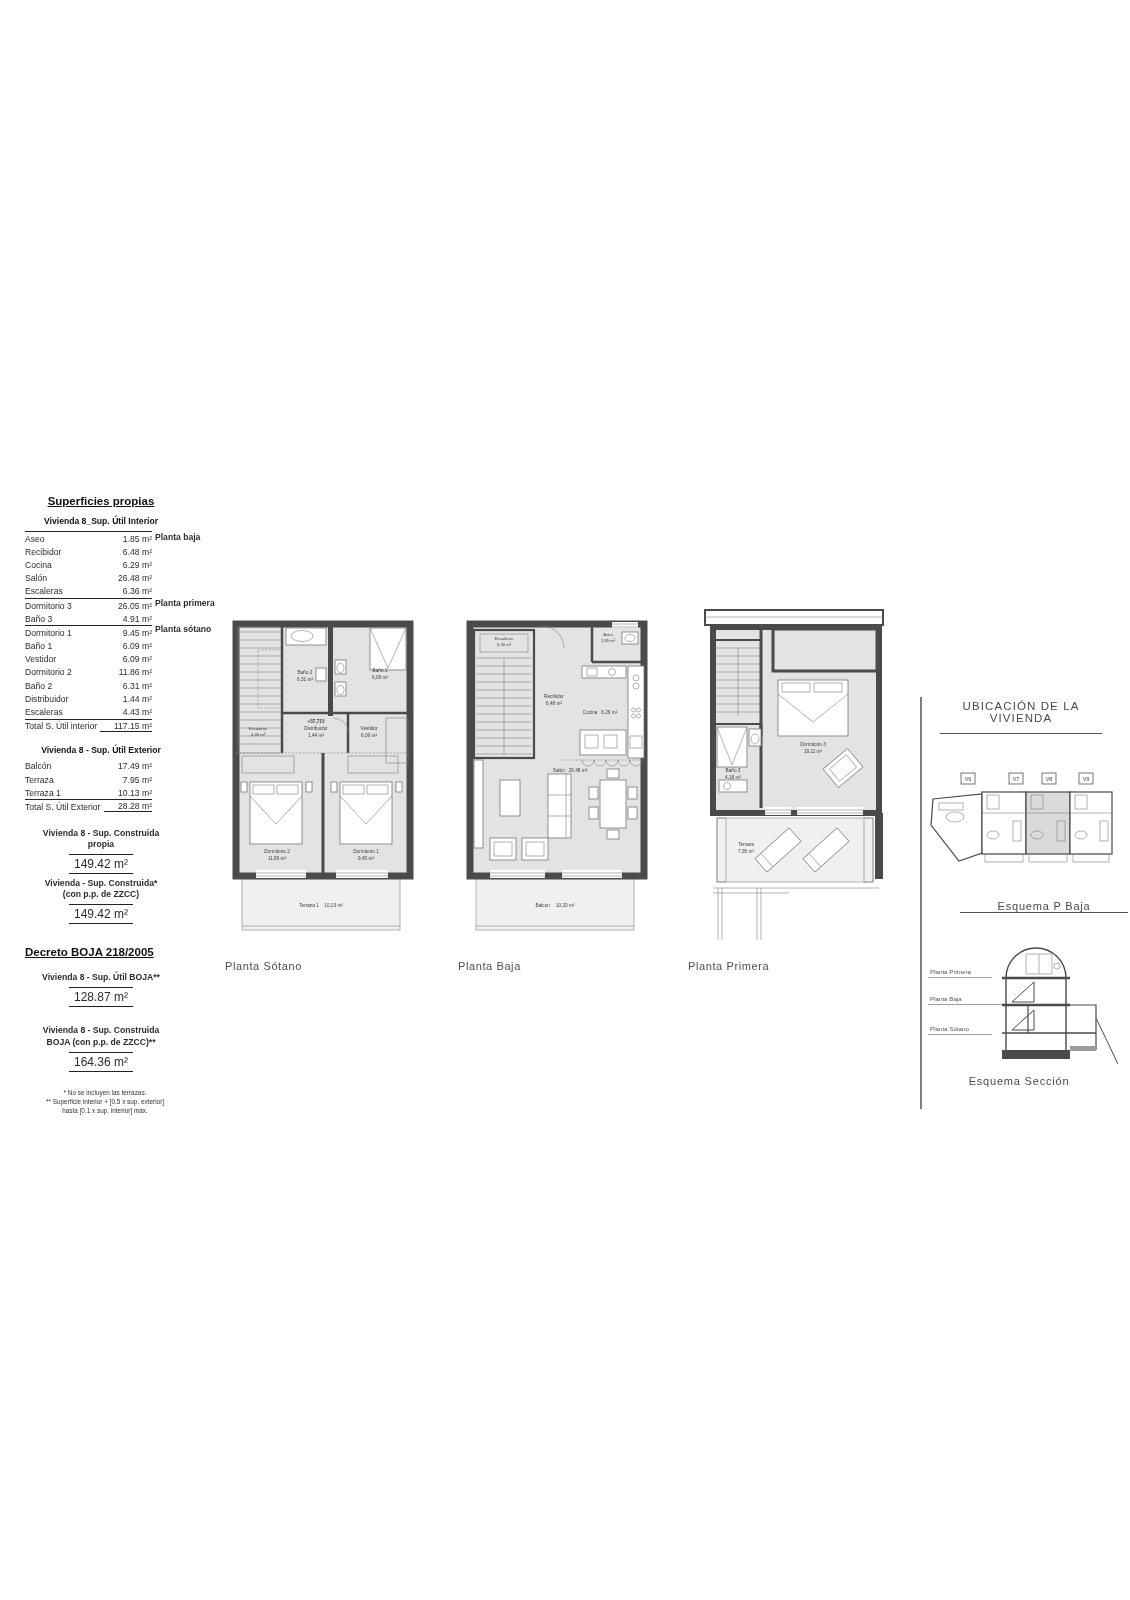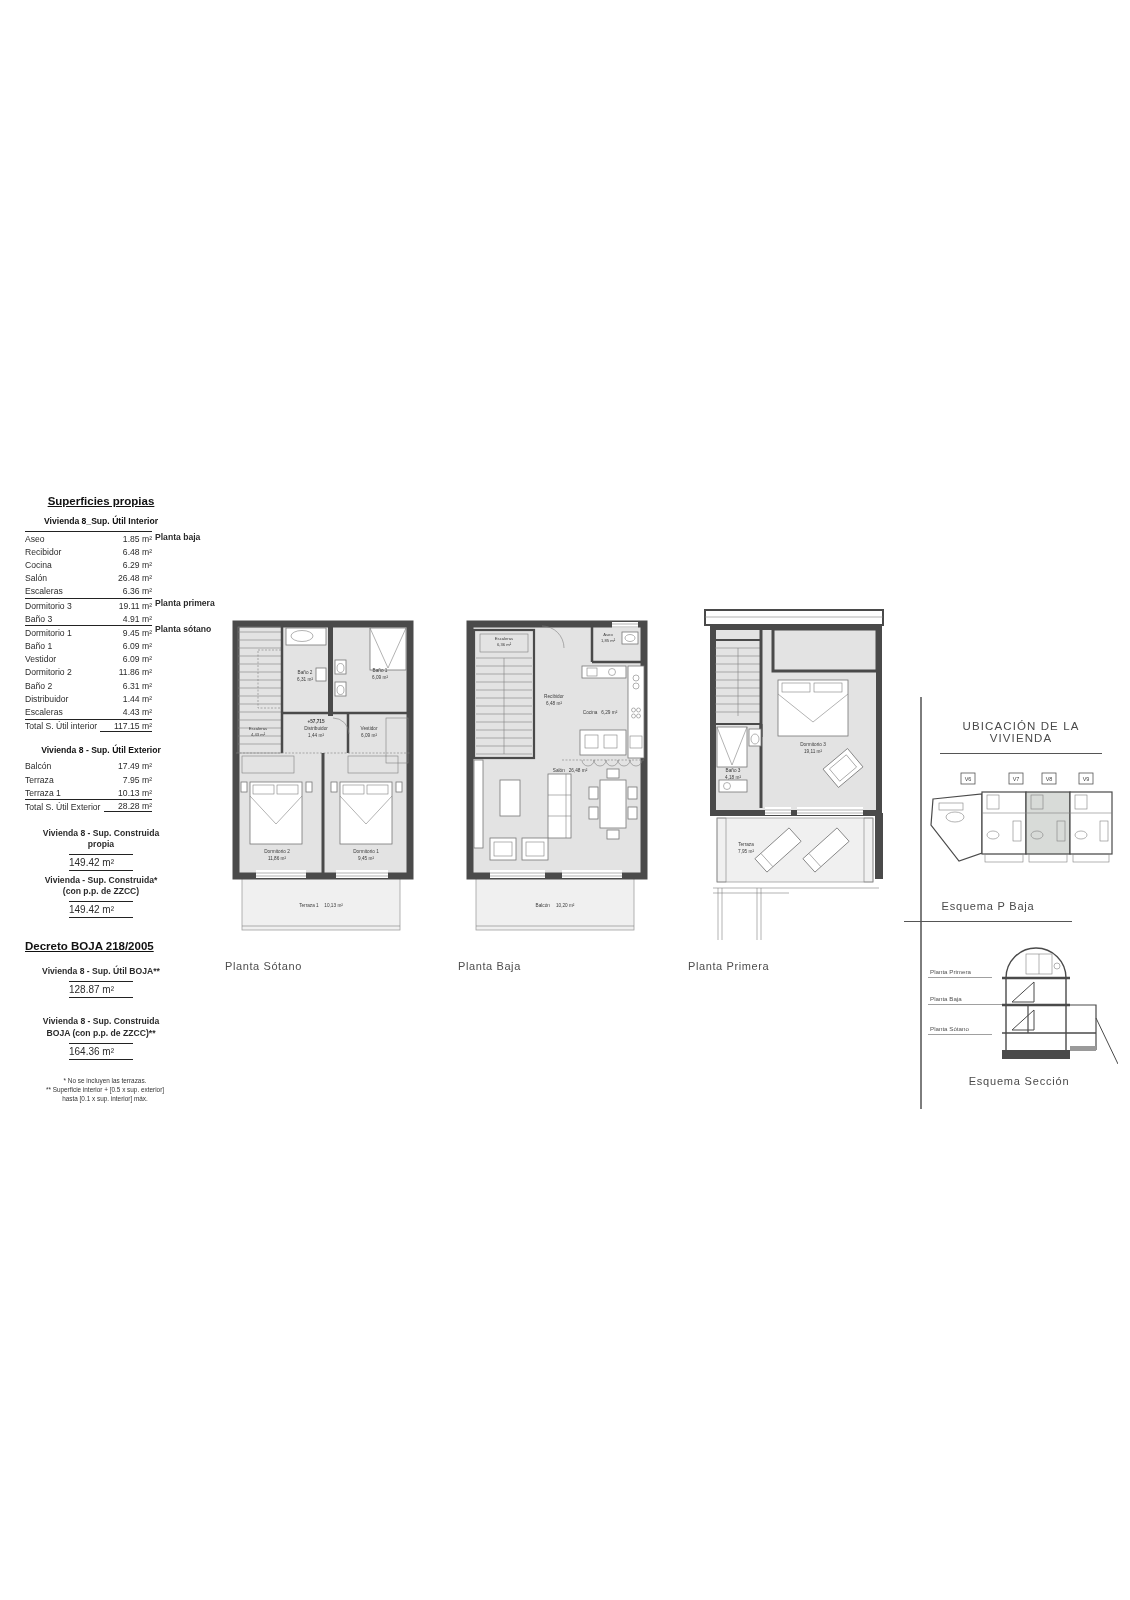--- a/index.html
+++ b/index.html
@@ -11,21 +11,21 @@
   .sp-title{font-size:11.5px;font-weight:bold;text-align:center;text-decoration:underline;margin:0 0 9px 0;width:152px;color:#111;}
   .sp-sub{font-size:8.6px;font-weight:bold;text-align:center;width:152px;margin:0 0 5px 0;color:#111;}
   .ltable{width:127px;position:relative;}
   .trow{display:flex;justify-content:space-between;align-items:center;height:13.2px;font-size:8.6px;}
   .trow .tl{white-space:nowrap;}
   .trow .tv{white-space:nowrap;}
   .bt{border-top:1.4px solid #222;}
   .totv{border-bottom:1px solid #222;padding-left:14px;text-align:center;}
   .glabel{position:absolute;left:130px;width:72px;font-size:8.6px;font-weight:bold;white-space:nowrap;}
   .blockt{font-size:8.6px;font-weight:bold;text-align:center;width:152px;line-height:1.3;margin-top:14px;}
-  .blockv{width:64px;margin:4px auto 0 auto;font-size:10px;border-top:1.2px solid #222;border-bottom:1.2px solid #222;padding:2px 0;margin-left:44px;}
+  .blockv{width:64px;margin:4px auto 0 auto;text-align:center;font-size:12px;border-top:1.2px solid #222;border-bottom:1.2px solid #222;padding:2px 0;margin-left:44px;}
   .decreto{font-size:11.5px;font-weight:bold;text-decoration:underline;text-align:left;width:152px;margin-top:22px;color:#111;}
   .fnotes{width:160px;margin-top:16px;font-size:6.4px;text-align:center;line-height:1.45;color:#333;}
 
   
   .plan-caption{position:absolute;font-size:11px;letter-spacing:.6px;color:#4e4e4e;}
   svg text{font-family:"Liberation Sans",sans-serif;}
   .rl{font-size:4.7px;fill:#3c3c3c;text-anchor:middle;}
   .rls{font-size:4.2px;fill:#3c3c3c;text-anchor:middle;}
   .wall{fill:none;stroke:#4a4a4a;}
   .floor{fill:#e3e3e3;}
@@ -68,21 +68,21 @@
     <div class="trow">
         <span class="tl">Salón</span>
         <span class="tv">26.48 m²</span>
       </div>
     <div class="trow">
         <span class="tl">Escaleras</span>
         <span class="tv">6.36 m²</span>
       </div>
     <div class="trow bt">
         <span class="tl">Dormitorio 3</span>
-        <span class="tv">19.11 m²</span>
+        <span class="tv">26.05 m²</span>
       </div>
     <div class="trow">
         <span class="tl">Baño 3</span>
         <span class="tv">4.91 m²</span>
       </div>
     <div class="trow bt">
         <span class="tl">Dormitorio 1</span>
         <span class="tv">9.45 m²</span>
       </div>
     <div class="trow">
@@ -395,21 +395,21 @@
   <text class="rl" x="40" y="176">Baño 3</text>
   <text class="rl" x="40" y="183">4,18 m²</text>
   <text class="rl" x="53" y="250">Terraza</text>
   <text class="rl" x="53" y="257">7,95 m²</text>
 </svg>
 </div>
 <div class="plan-caption" style="left:688px;top:960px">Planta Primera</div>
 
 <div id="divider" class="abs"></div>
 
-<div class="rtitle" style="left:940px;top:720px;width:162px">UBICACIÓN DE LA VIVIENDA</div>
+<div class="rtitle" style="left:940px;top:700px;width:162px">UBICACIÓN DE LA VIVIENDA</div>
 
 <div class="abs" style="left:925px;top:765px">
 <svg width="195" height="105" viewBox="0 0 195 105">
 
   <g>
     <rect x="36" y="8" width="14" height="11" fill="#fff" stroke="#555" stroke-width="0.8"></rect>
     <text x="43" y="16" font-size="5.5" fill="#444" text-anchor="middle">V6</text>
   </g>
   <g>
     <rect x="84" y="8" width="14" height="11" fill="#fff" stroke="#555" stroke-width="0.8"></rect>
@@ -445,21 +445,21 @@
     <line x1="57" y1="48" x2="101" y2="48"></line>
     <line x1="145" y1="48" x2="187" y2="48"></line>
   </g>
 
   <rect x="60" y="89" width="38" height="8" class="thin" fill="#fff"></rect>
   <rect x="104" y="89" width="38" height="8" class="thin" fill="#fff"></rect>
   <rect x="148" y="89" width="36" height="8" class="thin" fill="#fff"></rect>
 </svg>
 </div>
 
-<div class="rcap" style="left:904px;top:900px;width:168px;border-bottom:1.2px solid #555;padding-bottom:9px">Esquema P Baja</div>
+<div class="rcap" style="left:960px;top:900px;width:168px;border-bottom:1.2px solid #555;">Esquema P Baja</div>
 
 <div class="abs" style="left:928px;top:938px">
 <svg width="190" height="130" viewBox="0 0 190 130">
 
   <text class="sl" x="2" y="36">Planta Primera</text>
   <line x1="0" y1="39.5" x2="64" y2="39.5" stroke="#777" stroke-width="0.7"></line>
   <text class="sl" x="2" y="63">Planta Baja</text>
   <line x1="0" y1="66.5" x2="78" y2="66.5" stroke="#777" stroke-width="0.7"></line>
   <text class="sl" x="2" y="93">Planta Sótano</text>
   <line x1="0" y1="96.5" x2="64" y2="96.5" stroke="#777" stroke-width="0.7"></line>

